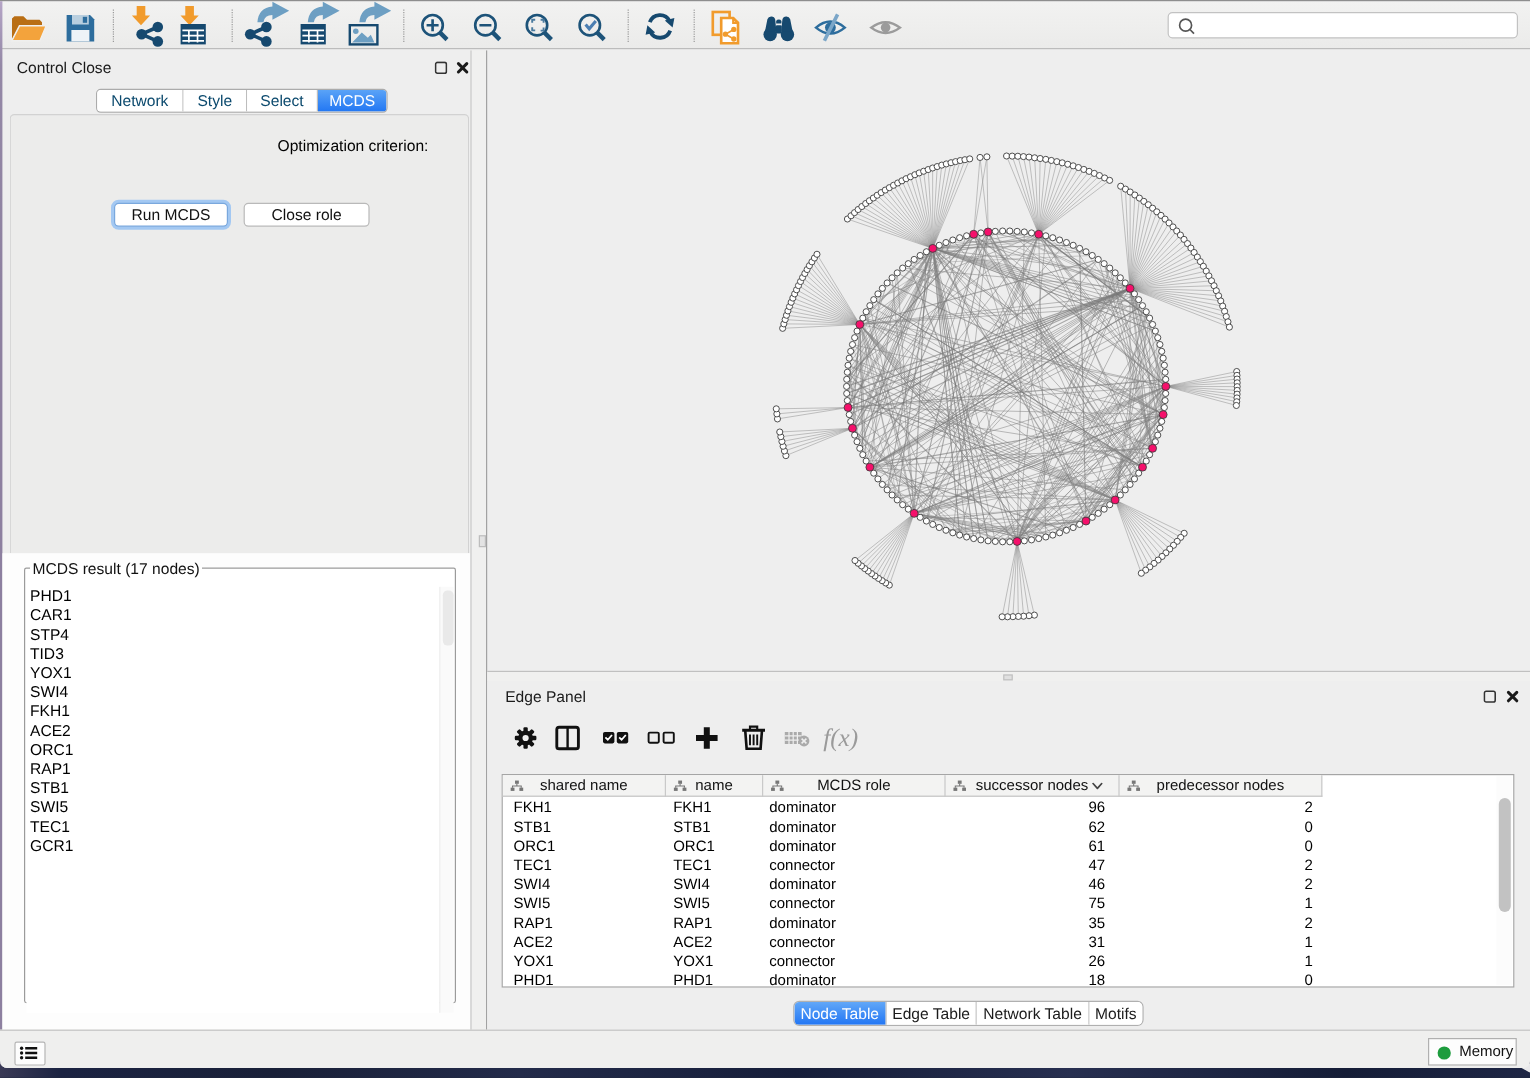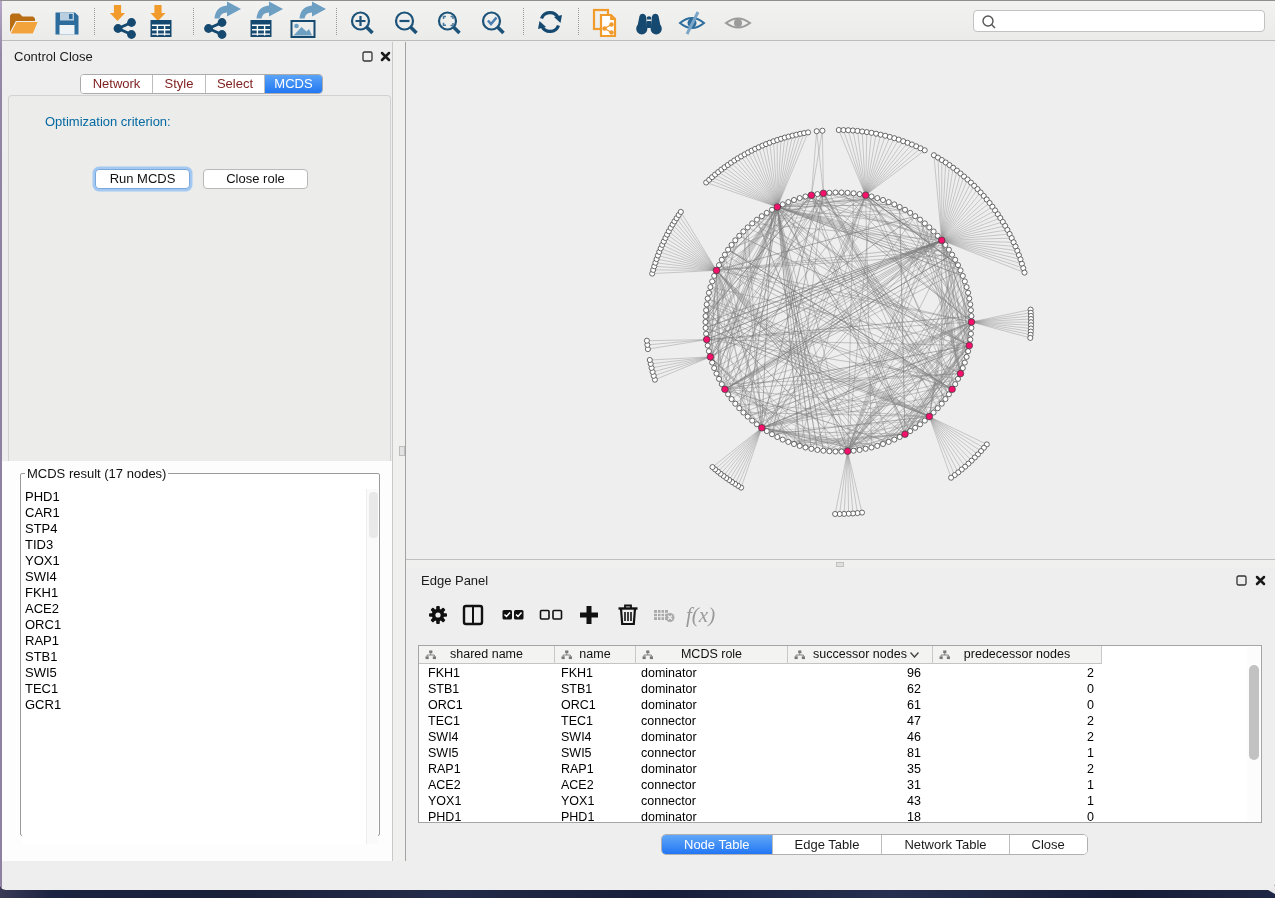--- a/index.html
+++ b/index.html
@@ -4,21 +4,21 @@
 html,body{width:1275px;height:898px;overflow:hidden;font-family:"Liberation Sans",sans-serif;background:#10182e}
 .abs{position:absolute}
 #app{position:absolute;left:0;top:0;width:1275px;height:890px;background:#eeeeee;border-radius:0 0 6px 6px;overflow:hidden}
 #toolbar{position:absolute;left:0;top:0;width:1275px;height:41px;background:linear-gradient(#f2f2f1,#ebebea);border-top:1px solid #8e8e8e;border-bottom:1px solid #bcbcbc}
 .tsep{position:absolute;top:7px;height:27px;width:0;border-left:1px dotted #9a9a9a}
 #leftstrip{position:absolute;left:0;top:1px;width:2px;height:889px;background:linear-gradient(#b5a5c6 0%,#9488a6 6%,#8d80a0 30%,#8d80a0 100%)}
 #cpanel{position:absolute;left:2px;top:42px;width:390px;height:819px;background:#eeeeee}
 #cpwhite{position:absolute;left:2px;top:461px;width:390px;height:400px;background:#fdfdfd}
 .ptitle{font-size:13px;color:#1b1b1b}
 #tabwrap{position:absolute;left:80px;top:74px;width:243px;height:20px;display:flex;border:1px solid #ababab;border-radius:4px;overflow:hidden;background:#fff}
-.tab{font-size:13px;color:#7f1d1d;text-align:center;line-height:18px;border-right:1px solid #bdbdbd;background:#fff}
+.tab{font-size:13px;color:#0c4a6e;text-align:center;line-height:18px;border-right:1px solid #bdbdbd;background:#fff}
 .tab:last-child{border-right:none}
 .tabsel{background:linear-gradient(#5aa3f7,#2277f3);color:#fff}
 #tabpanel{position:absolute;left:8px;top:95px;width:383px;height:366px;background:#ececeb;border:1px solid #d2d2d2;border-radius:4px 4px 0 0;border-bottom:none}
 #combo{position:absolute;left:45px;top:136px;width:312px;height:22px;background:#fff;border:1px solid #c8c8c8;border-radius:5px;font-size:13px;color:#111;line-height:20px;padding-left:12px}
 #combobtn{position:absolute;right:0px;top:-1px;width:21px;height:22px;border-radius:0 5px 5px 0;background:linear-gradient(#6daffb,#1c6ef5)}
 .btn{position:absolute;height:20px;background:#ffffff;border:1px solid #b9b9b9;border-radius:4px;font-size:13px;color:#111;text-align:center;line-height:18px}
 #runbtn{box-shadow:0 0 0 2.5px #a3c8f2;border-color:#7aa8dd}
 fieldset{position:absolute;left:20px;top:466px;width:360px;height:370px;border:1px solid #9b9b9b;border-radius:2px;background:#fff}
 fieldset legend{font-size:13px;color:#111;margin-left:4px;padding:0 2px}
 #mlist{position:absolute;left:1px;top:8px;width:344px;height:355px;background:#fff;font-size:13px;color:#000}
@@ -32,21 +32,21 @@
 #tpanel{position:absolute;left:406px;top:568px;width:869px;height:293px;background:#eeeeee}
 #tblbox{position:absolute;left:12px;top:77px;width:844px;height:178px;background:#fff;border:1px solid #a5a5a5}
 #thead{position:absolute;left:0;top:0;width:683px;height:18px;background:#f3f3f2;border-bottom:1px solid #c4c4c4}
 .th{position:absolute;top:0;height:18px;font-size:12.5px;color:#111;border-right:1px solid #c9c9c9;text-align:center;line-height:17px}
 .trow{position:absolute;left:0;width:842px;height:16px;font-size:12.5px;color:#000}
 .tc{position:absolute;top:0;height:16px;line-height:16px}
 .num{text-align:right}
 #vscroll{position:absolute;right:1px;top:1px;width:13px;height:174px;background:#fcfcfc}
 #vthumb{position:absolute;left:1.5px;top:18px;width:10px;height:95px;background:#c2c2c2;border-radius:5px}
 #btabs{position:absolute;left:255px;top:266px;height:21px;display:flex;border:1px solid #b0b0b0;border-radius:5px;overflow:hidden;background:#fff}
-.btab{font-size:13px;color:#1b1b1b;text-align:center;line-height:19px;border-right:1px solid #bdbdbd;background:#fff;padding:0 22px}
+.btab{font-size:13px;color:#1b1b1b;text-align:center;line-height:19px;border-right:1px solid #bdbdbd;background:#fff;padding:0 5px}
 .btab:last-child{border-right:none}
 .btabsel{background:linear-gradient(#61a7f8,#2276f4);color:#fff}
 #statusbar{position:absolute;left:0px;top:858px;width:1275px;height:32px;background:#efefee;border-top:1px solid #c3c3c3}
 #listbtn{position:absolute;left:12px;top:9px;width:26px;height:20px;background:#fdfdfd;border:1px solid #b5b5b5;border-radius:2px}
 #membtn{position:absolute;left:1190px;top:6px;width:74px;height:23px;background:#fdfdfd;border:1px solid #b0b0b0;font-size:12.5px;color:#111;line-height:21px;padding-left:25px}
 #memdot{position:absolute;left:7px;top:5.5px;width:11px;height:11px;border-radius:50%;background:#1d9c3d}
 #wallpaper{position:absolute;left:0;top:882px;width:1275px;height:16px;background:#1a2342;z-index:-1}
 </style></head><body>
 <div id="wallpaper"></div>
 <div style="position:absolute;left:0;top:882px;width:1275px;height:16px;background:linear-gradient(90deg,#3a3a56 0%,#1b2342 4%,#192038 18%,#232b4a 34%,#161e3a 52%,#272f50 70%,#151d37 88%,#1e2645 100%)"></div>
@@ -184,21 +184,21 @@
     <svg width="11" height="11" viewBox="0 0 11 11" style="position:absolute;left:380px;top:51px">
       <path d="M2,2 L9,9 M9,2 L2,9" stroke="#1a1a1a" stroke-width="2.5" stroke-linecap="round"></path>
     </svg>
 <div id="tabpanel"></div>
 <div id="tabwrap">
       <div class="tab" style="width:72px">Network</div>
       <div class="tab" style="width:53px">Style</div>
       <div class="tab" style="width:59px">Select</div>
       <div class="tab tabsel" style="flex:1">MCDS</div>
     </div>
-<div class="abs" style="left:45px;top:114px;width:312px;text-align:left;font-size:13px;color:#0369a1">Optimization criterion:</div>
+<div class="abs" style="left:45px;top:114px;width:312px;text-align:right;font-size:13px;color:#000000">Optimization criterion:</div>
 <div class="btn" id="runbtn" style="left:95px;top:169px;width:95px">Run MCDS</div>
 <div class="btn" style="left:203px;top:169px;width:105px">Close role</div>
 <div id="cpwhite"></div>
 <fieldset>
       <legend>MCDS result (17 nodes)</legend>
       <div id="mlist">
         <div>PHD1</div>
         <div>CAR1</div>
         <div>STP4</div>
         <div>TID3</div>
@@ -1148,54 +1148,65 @@
           <div class="tc" style="left:9px">SWI4</div>
           <div class="tc" style="left:142px">SWI4</div>
           <div class="tc" style="left:222px">dominator</div>
           <div class="tc num" style="left:369px;width:133px">46</div>
           <div class="tc num" style="left:514px;width:161px">2</div>
         </div>
 <div class="trow" style="top:99px">
           <div class="tc" style="left:9px">SWI5</div>
           <div class="tc" style="left:142px">SWI5</div>
           <div class="tc" style="left:222px">connector</div>
-          <div class="tc num" style="left:369px;width:133px">81</div>
+          <div class="tc num" style="left:369px;width:133px">75</div>
           <div class="tc num" style="left:514px;width:161px">1</div>
         </div>
 <div class="trow" style="top:115px">
           <div class="tc" style="left:9px">RAP1</div>
           <div class="tc" style="left:142px">RAP1</div>
           <div class="tc" style="left:222px">dominator</div>
           <div class="tc num" style="left:369px;width:133px">35</div>
           <div class="tc num" style="left:514px;width:161px">2</div>
         </div>
 <div class="trow" style="top:131px">
           <div class="tc" style="left:9px">ACE2</div>
           <div class="tc" style="left:142px">ACE2</div>
           <div class="tc" style="left:222px">connector</div>
           <div class="tc num" style="left:369px;width:133px">31</div>
           <div class="tc num" style="left:514px;width:161px">1</div>
         </div>
 <div class="trow" style="top:147px">
           <div class="tc" style="left:9px">YOX1</div>
           <div class="tc" style="left:142px">YOX1</div>
           <div class="tc" style="left:222px">connector</div>
-          <div class="tc num" style="left:369px;width:133px">43</div>
+          <div class="tc num" style="left:369px;width:133px">26</div>
           <div class="tc num" style="left:514px;width:161px">1</div>
         </div>
 <div class="trow" style="top:163px">
           <div class="tc" style="left:9px">PHD1</div>
           <div class="tc" style="left:142px">PHD1</div>
           <div class="tc" style="left:222px">dominator</div>
           <div class="tc num" style="left:369px;width:133px">18</div>
           <div class="tc num" style="left:514px;width:161px">0</div>
         </div>
 <div id="vscroll">
           <div id="vthumb"></div>
         </div>
 </div>
 <div id="btabs">
         <div class="btab btabsel">Node Table</div>
         <div class="btab">Edge Table</div>
         <div class="btab">Network Table</div>
-        <div class="btab">Close</div>
+        <div class="btab">Motifs</div>
       </div>
+</div>
+<div id="statusbar">
+<div id="listbtn">
+        <svg width="16" height="13" viewBox="0 0 16 13" style="position:absolute;left:3px;top:2px">
+      <circle cx="2" cy="2.5" r="1.4" fill="#111"></circle>
+      <circle cx="2" cy="6.5" r="1.4" fill="#111"></circle>
+      <circle cx="2" cy="10.5" r="1.4" fill="#111"></circle>
+      <path d="M5,2.5 H15 M5,6.5 H15 M5,10.5 H15" stroke="#111" stroke-width="2.2"></path>
+    </svg>
+      </div>
+<div id="membtn"><div id="memdot"></div>Memory</div>
 </div>
 </div>
 </body></html>

